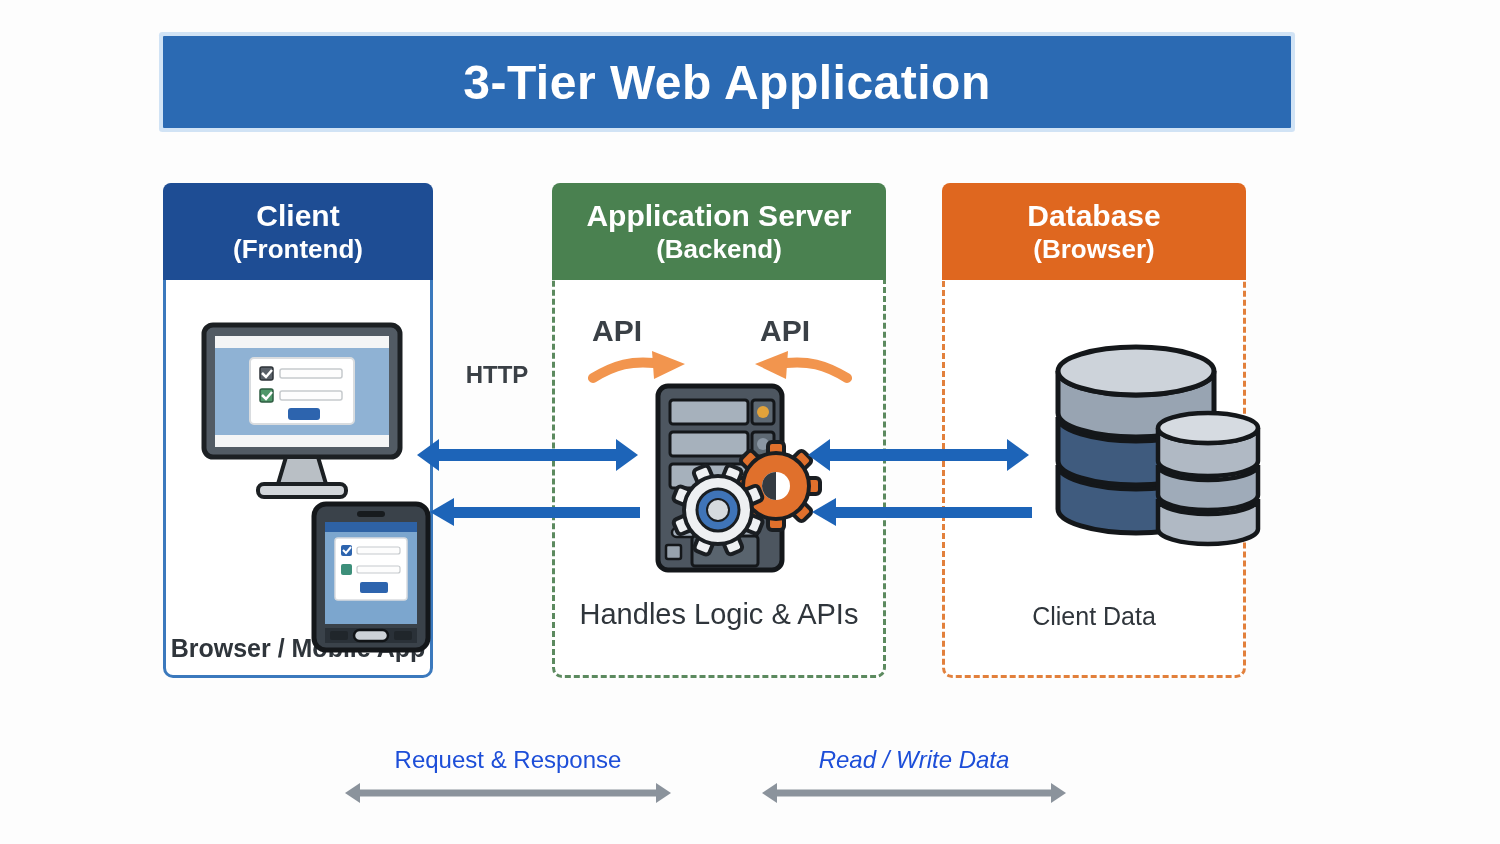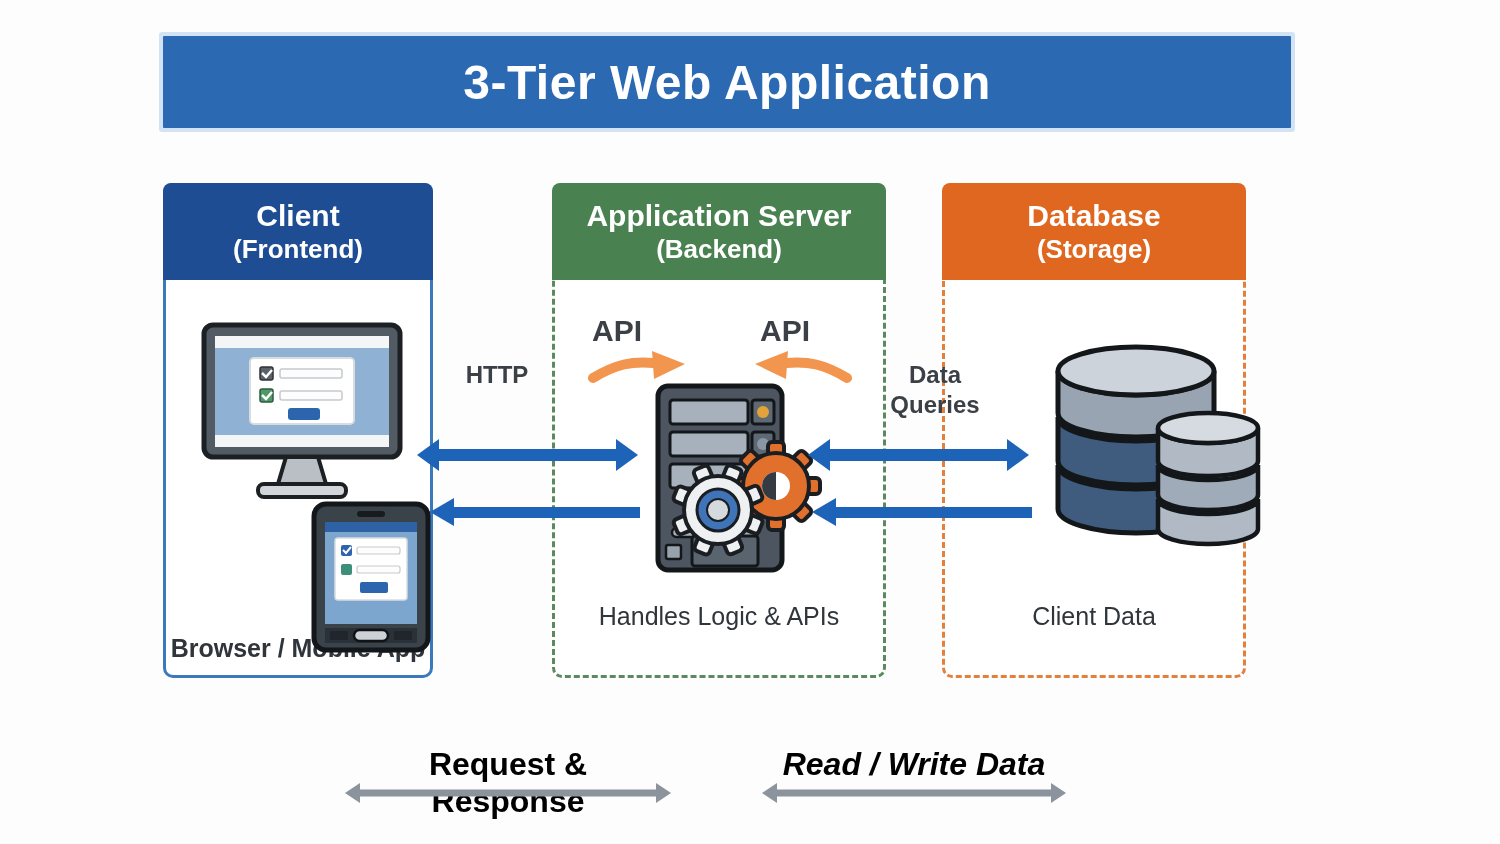--- a/index.html
+++ b/index.html
@@ -24,35 +24,35 @@
                  border-radius:8px 8px 0 0; display:flex; flex-direction:column;
                  align-items:center; justify-content:center; color:#fff; }
   .tier-header .tier-name { font-size:30px; font-weight:bold; line-height:1.2; }
   .tier-header .tier-sub  { font-size:26px; font-weight:bold; line-height:1.2; }
   .client .tier-header   { background:#1e4d94; }
   .server .tier-header   { background:#4a8150;justify-content:center; }
   .database .tier-header { background:#df671f; }
 
   .tier-caption { position:absolute; left:0; right:0; text-align:center; color:#2f353b; }
   .client .tier-caption   { bottom:12px; font-size:25px; font-weight:600; }
-  .server .tier-caption   { bottom:44px; font-size:25px; font-weight:400; }
+  .server .tier-caption   { bottom:44px; font-size:29px; font-weight:400; }
   .database .tier-caption { bottom:44px; font-size:25px; font-weight:400; }
 
   
   .conn-label { width:180px; text-align:center; color:#3a4046; font-weight:bold;
                 font-size:24px; line-height:30px; }
   .conn-label.http { left:407px; top:360px; }
   .conn-label.data { left:845px; top:360px; }
 
   .api-label { width:90px; text-align:left; color:#3a4046; font-weight:bold; font-size:30px; }
   .api-label.left  { left:592px; top:314px; }
   .api-label.right { left:760px; top:314px; }
 
   
-  .legend-label { width:320px; text-align:center; color:#000000; font-weight:bold; font-size:32px; }
+  .legend-label { width:320px; text-align:center; color:#1d4ed8; font-weight:normal; font-size:24px; }
   .legend-label.reqres { left:348px; top:746px; }
   .legend-label.rw     { left:754px; top:746px; font-style:italic; }
 
   svg { display:block; }
 </style>
 </head>
 <body>
 
 <div class="canvas">
 
@@ -72,21 +72,21 @@
     <div class="tier-header">
       <div class="tier-name">Application Server</div>
       <div class="tier-sub">(Backend)</div>
     </div>
     <div class="tier-caption">Handles Logic &amp; APIs</div>
   </div>
 
   <div class="abs tier-box database">
     <div class="tier-header">
       <div class="tier-name">Database</div>
-      <div class="tier-sub">(Storage)</div>
+      <div class="tier-sub">(Browser)</div>
     </div>
     <div class="tier-caption">Client Data</div>
   </div>
 
   <svg class="abs" style="left:198px; top:322px;" width="210" height="180" viewBox="0 0 210 180">
     <rect x="6" y="3" width="196" height="132" rx="9" fill="#525b64" stroke="#1c2023" stroke-width="5"></rect>
     <rect x="17" y="14" width="174" height="111" fill="#8fb2d4"></rect>
     <rect x="17" y="14" width="174" height="12" fill="#f4f5f6"></rect>
     <rect x="17" y="113" width="174" height="12" fill="#f4f5f6"></rect>
     <rect x="52" y="36" width="104" height="66" rx="4" fill="#ffffff" stroke="#d9dcdf" stroke-width="2"></rect>
@@ -181,24 +181,20 @@
       <path d="M110,166 A50,15 0 0 0 210,166 L210,196 A50,15 0 0 1 110,196 Z" fill="#b0b9c4"></path>
       <path d="M110,132 A50,15 0 0 0 210,132 L210,162 A50,15 0 0 1 110,162 Z" fill="#9fabb9"></path>
       <path d="M110,95  A50,15 0 0 0 210,95  L210,128 A50,15 0 0 1 110,128 Z" fill="#b0b9c4"></path>
       <ellipse cx="160" cy="95" rx="50" ry="15" fill="#d6dbe1"></ellipse>
     </g>
   </svg>
 
   <div class="abs conn-label http">
     <div>HTTP</div>
   </div>
-  <div class="abs conn-label data">
-    <div>Data</div>
-    <div>Queries</div>
-  </div>
 
   <div class="abs api-label left">API</div>
   <div class="abs api-label right">API</div>
 
   <svg class="abs" style="left:588px; top:348px;" width="100" height="36" viewBox="0 0 100 36">
     <path d="M5,30 C28,16 44,13 66,15" stroke="#f2954e" stroke-width="10" stroke-linecap="round" fill="none"></path>
     <polygon points="64,3 97,16 66,31" fill="#f2954e"></polygon>
   </svg>
   <svg class="abs" style="left:752px; top:348px;" width="100" height="36" viewBox="0 0 100 36">
     <path d="M95,30 C72,16 56,13 34,15" stroke="#f2954e" stroke-width="10" stroke-linecap="round" fill="none"></path>

